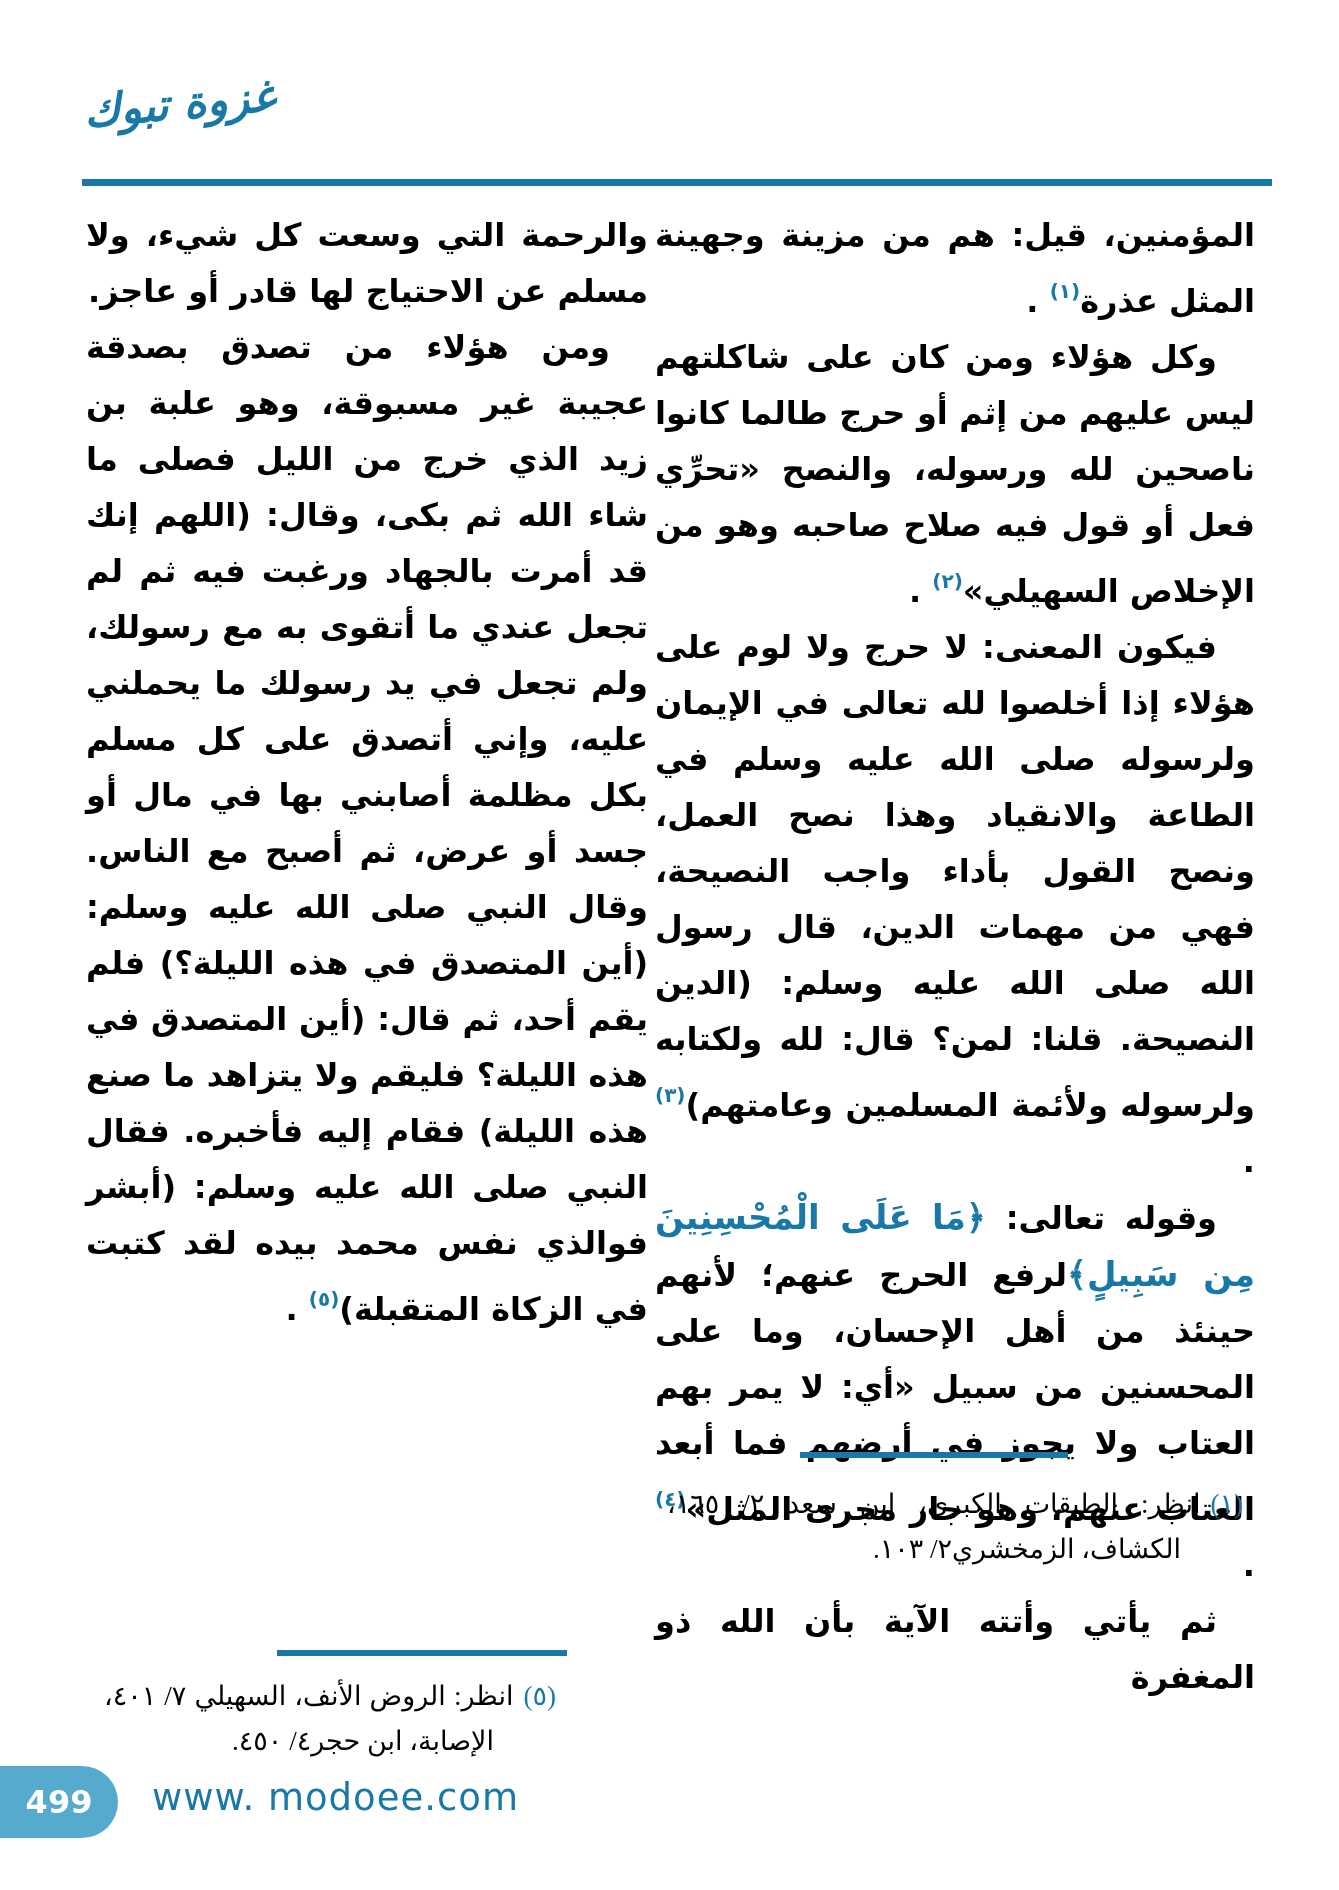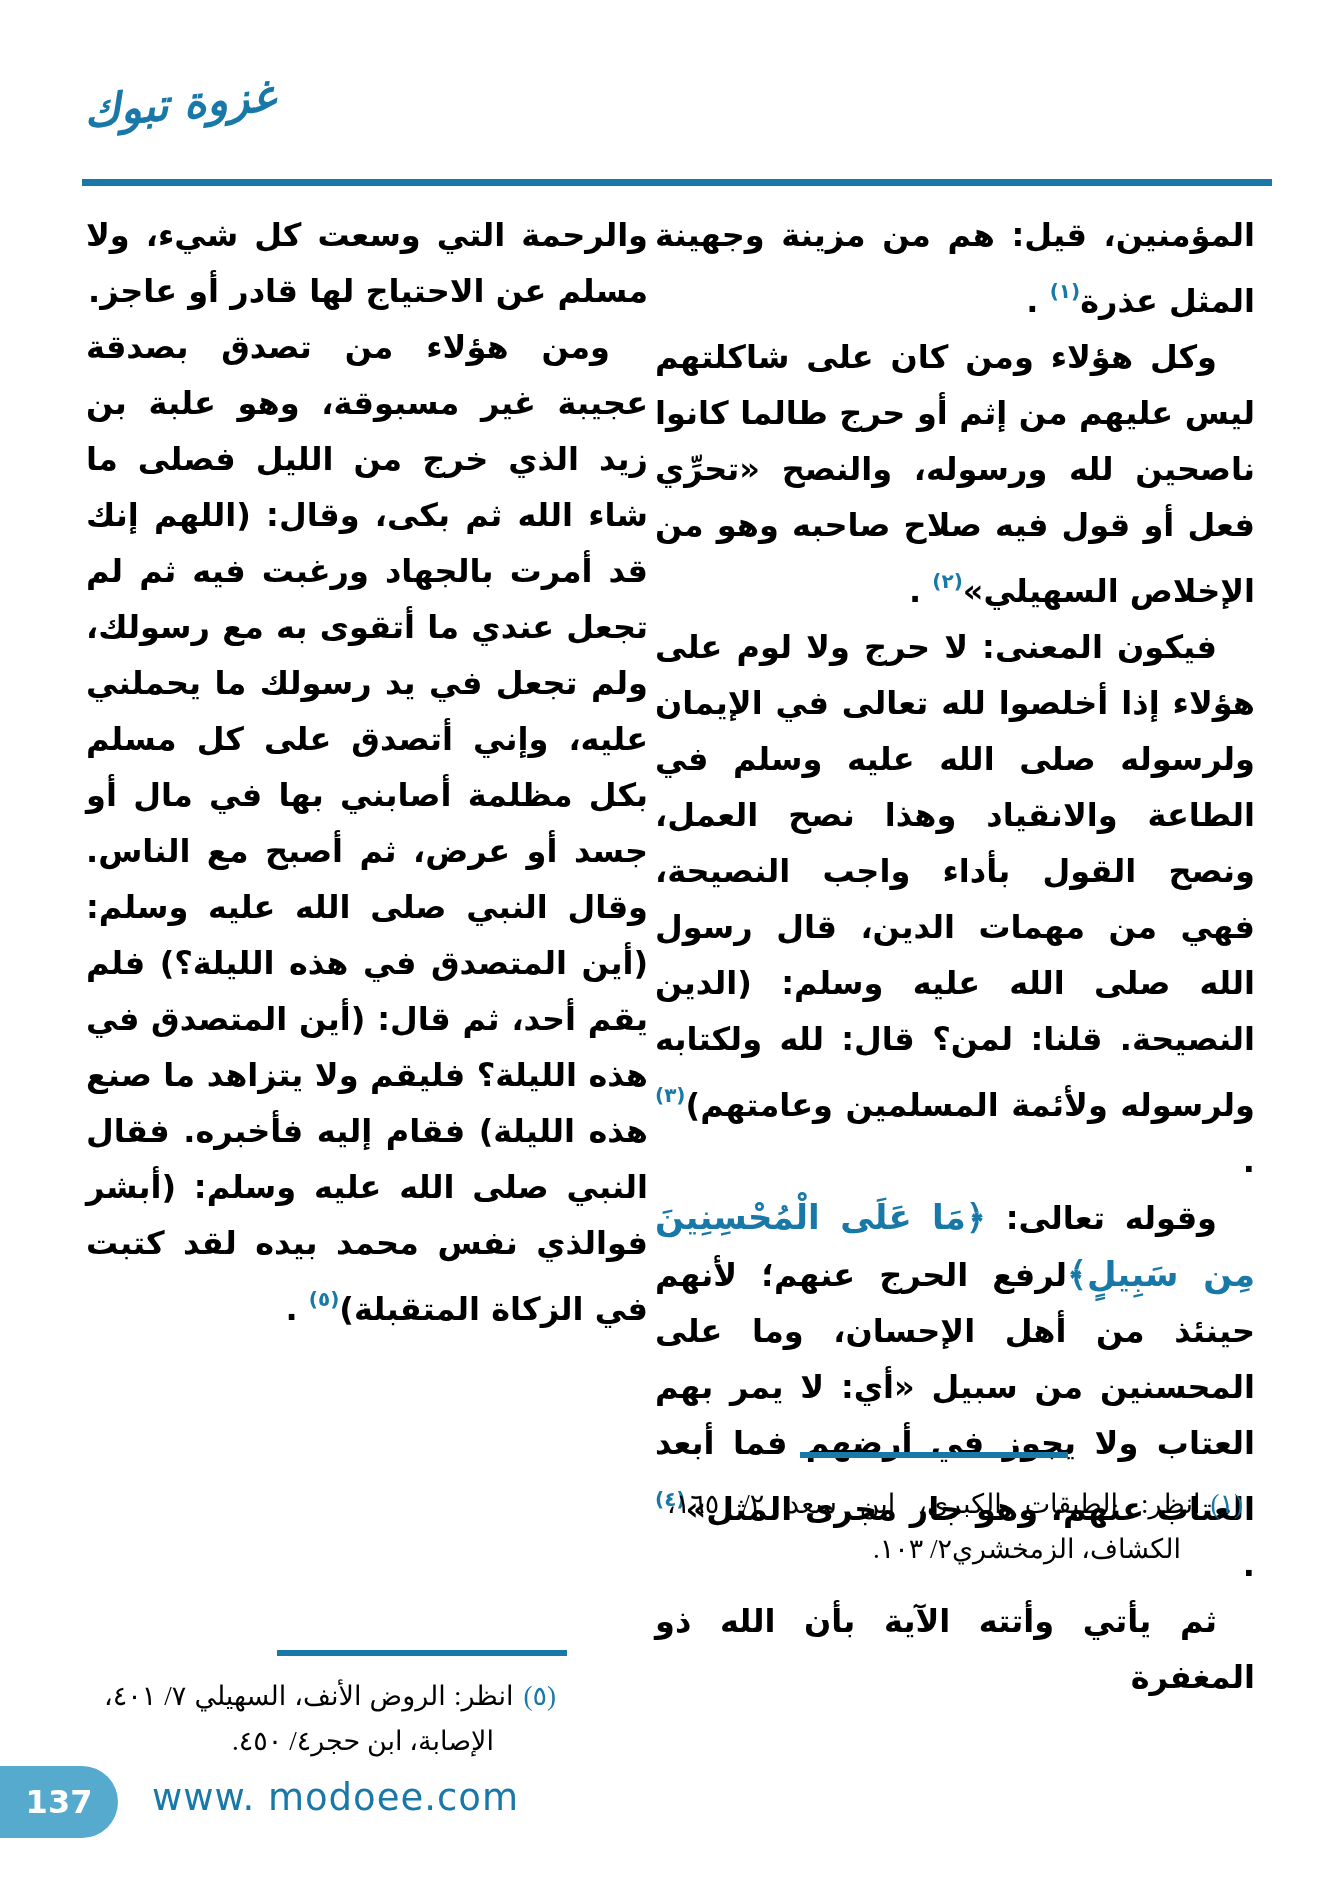--- a/index.html
+++ b/index.html
@@ -115,18 +115,18 @@
   <div class="fn-block fn-block-right">
       <p class="fn"><span class="fn-marker">(١)</span><span>انظر: الطبقات الكبرى، ابن سعد ٢/ ١٦٥، الكشاف، الزمخشري٢/ ١٠٣.</span></p>
     </div>
 
   <div class="fn-divider fn-divider-left"></div>
   <div class="fn-block fn-block-left">
       <p class="fn"><span class="fn-marker">(٥)</span><span>انظر: الروض الأنف، السهيلي ٧/ ٤٠١، الإصابة، ابن حجر٤/ ٤٥٠.</span></p>
     </div>
 
   <div class="page-tab">
-    <span>137</span>
+    <span>499</span>
   </div>
 
   <div class="website">www. modoee.com</div>
 
 </div>
 
 </body></html>

